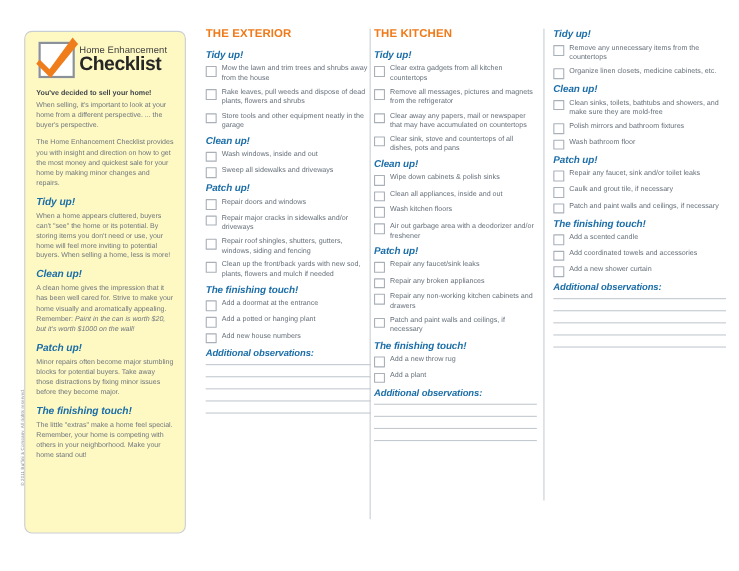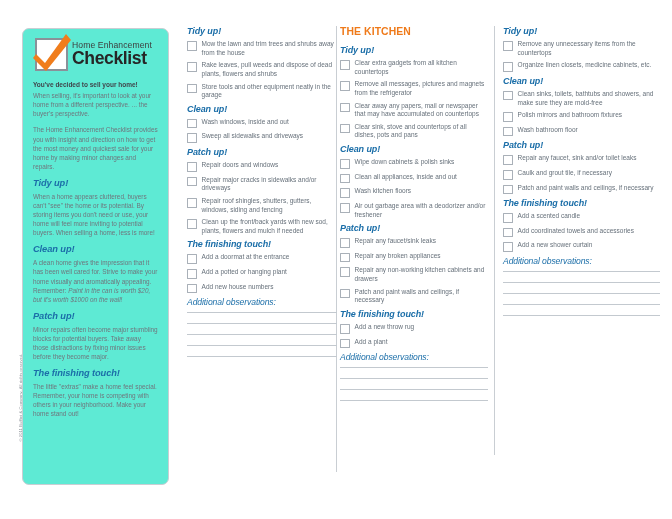--- a/index.html
+++ b/index.html
@@ -24,21 +24,21 @@
     color:#8d9299;
     white-space:nowrap;
     text-align:center;
   }
 
   
   .info-panel{
     position:absolute;
     left:22px; top:28px;
     width:147px; height:457px;
-    background:#5eead4;
+    background:#fef9c3;
     border:1px solid #c9ced3;
     border-radius:7px;
     box-sizing:border-box;
     padding:9px 10px 8px 10px;
   }
   .logo{
     display:flex;align-items:center;
     margin:0 0 10px 2px;
   }
   .logo-box{
@@ -112,21 +112,21 @@
     border:1px solid #a9b0b8;
     background:#ffffff;
     margin:1px 5px 0 0;
     border-radius:.5px;
   }
   .item-label{
     font-size:6.5px;color:#66707a;line-height:1.33;
     flex:1 1 auto;
   }
   .obs-head{
-    font-size:8.6px;font-weight:normal;font-style:italic;
+    font-size:8.6px;font-weight:bold;font-style:italic;
     color:#1b6ea8;margin:4px 0 5px 0;letter-spacing:-.1px;
   }
   .obs-line{
     height:0;border-top:1px solid #c3c9cf;
     margin:0 0 10px 0;
   }
 </style>
 </head>
 <body>
 
@@ -162,20 +162,21 @@
     <div class="info-p">Minor repairs often become major stumbling blocks for potential buyers. Take away those distractions by fixing minor issues before they become major.</div>
 
     <div class="info-h">The finishing touch!</div>
     <div class="info-p">The little "extras" make a home feel special. Remember, your home is competing with others in your neighborhood.  Make your home stand out!</div>
   </div>
 
   <div class="divider div1"></div>
   <div class="divider div2"></div>
 
   <div class="col col-ex">
+    <div class="col-title">THE EXTERIOR</div>
     <div>
         <div class="sec-head">Tidy up!</div>
         <div class="item">
           <span class="chk"></span>
           <span class="item-label">Mow the lawn and trim trees and shrubs away from the house</span>
         </div>
         <div class="item">
           <span class="chk"></span>
           <span class="item-label">Rake leaves, pull weeds and dispose of dead plants, flowers and shrubs</span>
         </div>

